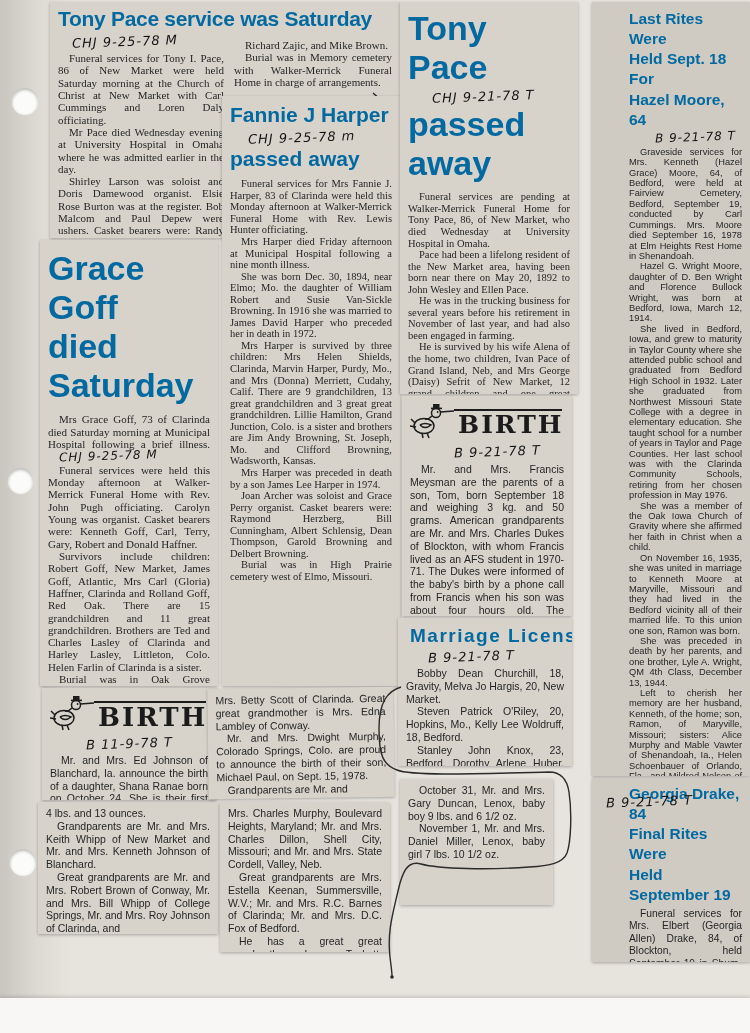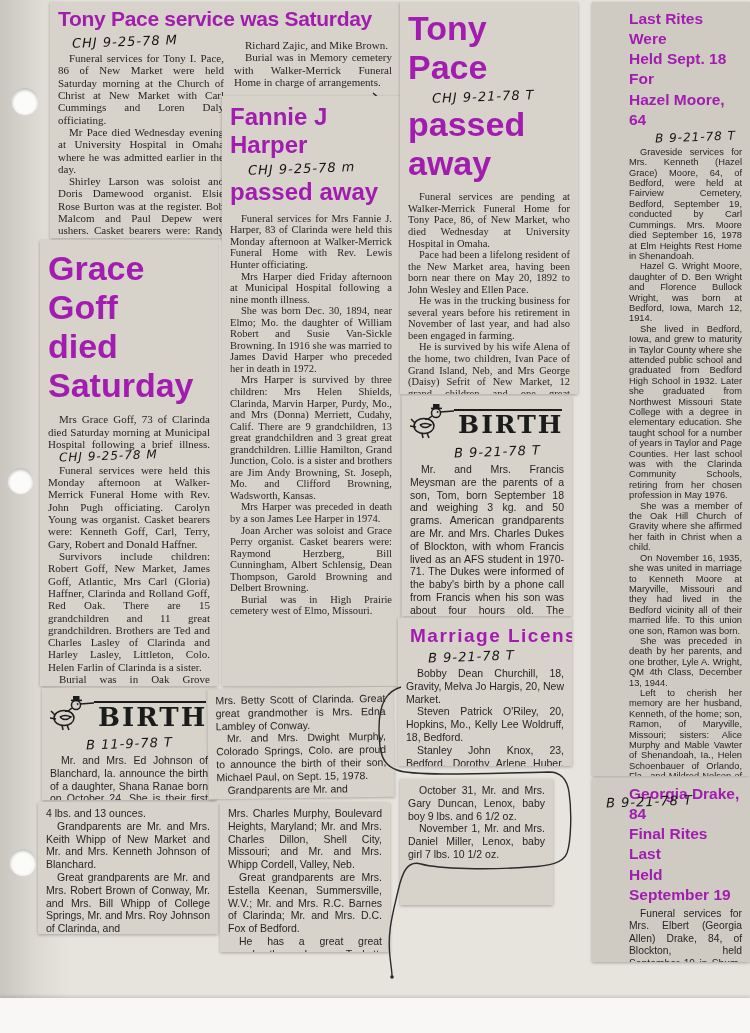--- a/index.html
+++ b/index.html
@@ -11,24 +11,24 @@
   .hole{position:absolute;border-radius:50%;background:#fbfbf9;
         box-shadow:inset 0 2px 3px rgba(0,0,0,.25), 0 1px 1px rgba(255,255,255,.8);}
   .clip{position:absolute;background:#d7d3cb;color:#262626;padding:5px 8px;overflow:hidden;
         box-shadow:0 1px 3px rgba(0,0,0,.28);box-sizing:border-box;}
   .clip.dark{background:#cfcbc3;padding-left:37px;}
   .clip p{margin:0;text-align:justify;text-indent:11px;}
   .serif p{font:11px/1.12 "Liberation Serif",serif;}
   .serif-sm p{font:10.5px/1.1 "Liberation Serif",serif;}
   .sans p{font:10.5px/1.22 "Liberation Sans",sans-serif;}
   .sans-sm p{font:9.3px/1.12 "Liberation Sans",sans-serif;}
-  .hl{font-family:"Liberation Sans",sans-serif;font-weight:bold;color:#a21caf;margin:0;}
+  .hl{font-family:"Liberation Sans",sans-serif;font-weight:bold;color:#0369a1;margin:0;}
   .hl-banner{font-size:21px;letter-spacing:-.3px;white-space:nowrap;}
   .hl-lg{font-size:34px;line-height:1.15;}
-  .hl-md{font-size:24px;line-height:1.15;}
+  .hl-md{font-size:21px;line-height:1.15;}
   .hl-sm{font-size:15.5px;line-height:1.3;}
   .hl-mar{font-size:19px;letter-spacing:1.5px;white-space:nowrap;}
   .slab{font-family:"DejaVu Serif",serif;font-weight:bold;color:#1b1b1b;letter-spacing:2px;}
   .hand{font-family:cursive,"DejaVu Sans",sans-serif;font-style:italic;color:#151515;
         font-size:13px;letter-spacing:1px;display:inline-block;transform:rotate(-2deg);}
   .hand-inline{font-size:12px;}
   .page-num{position:absolute;left:653px;top:0px;font-family:cursive,"DejaVu Sans",sans-serif;
         font-style:italic;font-size:27px;color:#111;transform:rotate(4deg);}
   .birth-head{position:relative;height:40px;}
   .birth-head .rule{position:absolute;top:8px;left:44px;right:2px;border-top:2px solid #1b1b1b;}
@@ -127,21 +127,21 @@
     <p>Burial was in High Prairie cemetery west of Elmo, Missouri.</p>
   </section>
 
   <section class="clip sans" style="left:208px;top:688px;width:186px;height:110px;transform:rotate(-0.8deg)">
     <p style="text-indent:0">Mrs. Betty Scott of Clarinda. Great great grandmother is Mrs. Edna Lambley of Conway.</p>
     <p>Mr. and Mrs. Dwight Murphy, Colorado Springs, Colo. are proud to announce the birth of their son, Michael Paul, on Sept. 15, 1978.</p>
     <p>Grandparents are Mr. and</p>
   </section>
 
   <section class="clip sans" style="left:220px;top:802px;width:170px;height:150px">
-    <p style="text-indent:0">Mrs. Charles Murphy, Boulevard Heights, Maryland; Mr. and Mrs. Charles Dillon, Shell City, Missouri; and Mr. and Mrs. Whipp Cordell, Valley, Neb.</p>
+    <p style="text-indent:0">Mrs. Charles Murphy, Boulevard Heights, Maryland; Mr. and Mrs. Charles Dillon, Shell City, Missouri; and Mr. and Mrs. State Cordell, Valley, Neb.</p>
     <p>Great grandparents are Mrs. Estella Keenan, Summersville, W.V.; Mr. and Mrs. R.C. Barnes of Clarinda; Mr. and Mrs. D.C. Fox of Bedford.</p>
     <p>He has a great great grandmother, Laura Tackett, Clarinda.</p>
   </section>
 
   <section class="clip serif-sm" style="left:400px;top:2px;width:178px;height:392px">
     <h2 class="hl hl-lg" style="margin:2px 0 0 0">Tony Pace</h2>
     <div style="margin:0 0 0 24px"><span class="hand">CHJ 9-21-78 T</span></div>
     <h2 class="hl hl-lg" style="margin:0 0 8px 0">passed away</h2>
     <p>Funeral services are pending at Walker-Merrick Funeral Home for Tony Pace, 86, of New Market, who died Wednesday at University Hospital in Omaha.</p>
     <p>Pace had been a lifelong resident of the New Market area, having been born near there on May 20, 1892 to John Wesley and Ellen Pace.</p>
@@ -190,32 +190,32 @@
   <section class="clip dark sans-sm" style="left:592px;top:2px;width:158px;height:774px">
     <h2 class="hl hl-sm" style="margin:2px 0 0 0">
       <span>Last Rites Were</span><br>
       <span>Held Sept. 18 For</span><br>
       <span>Hazel Moore, 64</span>
     </h2>
     <div style="margin:-3px 0 2px 26px"><span class="hand" style="font-size:12px">B 9-21-78 T</span></div>
     <p>Graveside services for Mrs. Kenneth (Hazel Grace) Moore, 64, of Bedford, were held at Fairview Cemetery, Bedford, September 19, conducted by Carl Cummings. Mrs. Moore died September 16, 1978 at Elm Heights Rest Home in Shenandoah.</p>
     <p>Hazel G. Wright Moore, daughter of D. Ben Wright and Florence Bullock Wright, was born at Bedford, Iowa, March 12, 1914.</p>
     <p>She lived in Bedford, Iowa, and grew to maturity in Taylor County where she attended public school and graduated from Bedford High School in 1932. Later she graduated from Northwest Missouri State College with a degree in elementary education. She taught school for a number of years in Taylor and Page Counties. Her last school was with the Clarinda Community Schools, retiring from her chosen profession in May 1976.</p>
-    <p>She was a member of the Oak Hill Church of Gravity where she affirmed her faith in Christ when a child.</p>
+    <p>She was a member of the Oak Iowa Church of Gravity where she affirmed her faith in Christ when a child.</p>
     <p>On November 16, 1935, she was united in marriage to Kenneth Moore at Maryville, Missouri and they had lived in the Bedford vicinity all of their married life. To this union one son, Ramon was born.</p>
     <p>She was preceded in death by her parents, and one brother, Lyle A. Wright, QM 4th Class, December 13, 1944.</p>
     <p>Left to cherish her memory are her husband, Kenneth, of the home; son, Ramon, of Maryville, Missouri; sisters: Alice Murphy and Mable Vawter of Shenandoah, Ia., Helen Schoenbauer of Orlando, Fla., and Mildred Nelson of Lenox, Ia.; brothers: Walter B. of San Diego, Calif., Wayne and Cecil of Des Moines, Lee of Dallas, Oregon; mother-in-law, Mrs. Nora Moore of Twin Falls, Idaho, of whom she was very fond; brother-in-law, Arthur, of Bedford, Ia.; and sister-in-law, Clara Belle Nevin, of Kimberly, Idaho; nieces; nephews and a host of friends.</p>
     <p>She was a kind and considerate person and loved by all who knew her.</p>
   </section>
 
   <section class="clip dark sans" style="left:592px;top:778px;width:158px;height:184px">
     <div class="hand" style="position:absolute;top:16px;left:14px;font-size:13px">B 9-21-78 T</div>
     <h2 class="hl hl-sm" style="margin:1px 0 3px 0">
       <span>Georgia Drake, 84</span><br>
-      <span>Final Rites Last</span><br>
+      <span>Final Rites Were</span><br>
       <span>Held September 19</span>
     </h2>
     <p style="font-size:10.3px">Funeral services for Mrs. Elbert (Georgia Allen) Drake, 84, of Blockton, held September 19 in Shum-Novinger Funeral Home, were conducted by Glen Mitchell. Mrs. Drake died September 16, 1978 in Ringgold County Hospital in Mount Ayr. Interment was at Rose Hill Cemetery, Blockton.</p>
   </section>
 
   <svg class="overlay" width="750" height="1033" viewBox="0 0 750 1033">
     <path d="M401 687 C 388 691, 379 701, 379 729 C 379 755, 383 765, 397 770
              C 412 776, 470 774, 549 772 C 561 772, 567 779, 569 792
              C 572 812, 571 842, 567 853 C 563 863, 550 866, 529 867
              C 489 870, 439 869, 421 864 C 407 860, 402 873, 398 891

